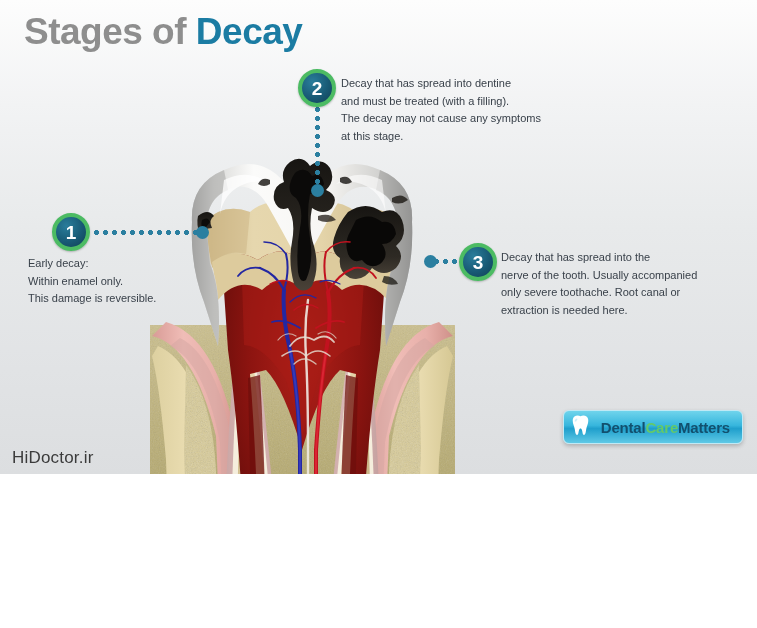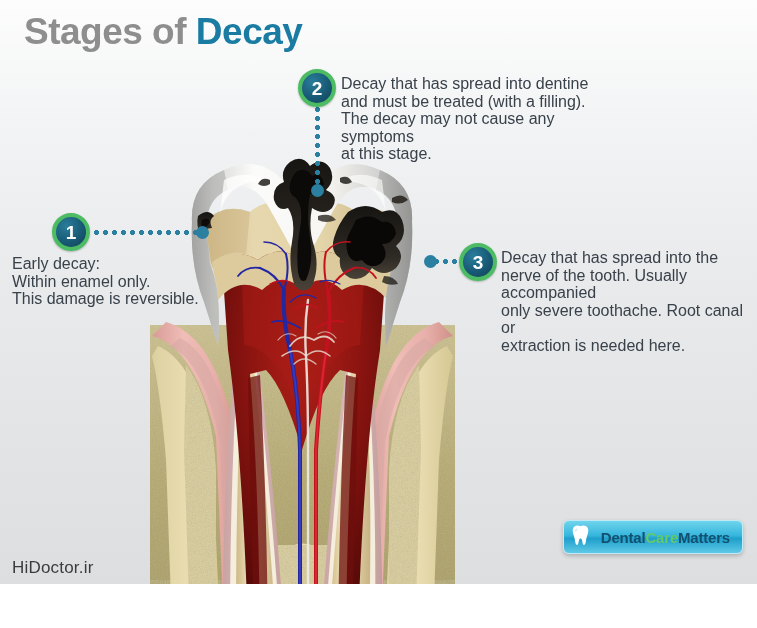--- a/index.html
+++ b/index.html
@@ -6,21 +6,21 @@
     margin: 0;
     padding: 0;
     background: #ffffff;
   }
   body {
     font-family: "Liberation Sans", sans-serif;
   }
   #page {
     position: relative;
     width: 757px;
-    height: 584px;
+    height: 474px;
     overflow: hidden;
     background: linear-gradient(to bottom, #fdfdfd 0%, #f2f3f4 22%, #e8eaeb 48%, #e1e3e5 78%, #dcdee0 100%);
   }
 
   
   #title {
     position: absolute;
     left: 24px;
     top: 13px;
     font-size: 37px;
@@ -57,21 +57,21 @@
     font-weight: bold;
     display: flex;
     align-items: center;
     justify-content: center;
     line-height: 1;
     box-shadow: 0 1px 2px rgba(0,0,0,0.25);
     z-index: 5;
   }
   .callout-text {
     position: absolute;
-    font-size: 16px;
+    font-size: 11px;
     line-height: 17.5px;
     color: #39414a;
     white-space: pre-line;
     z-index: 4;
   }
   .dot-line-h {
     position: absolute;
     height: 5px;
     background-image: radial-gradient(circle closest-side, #2b7fa0 95%, rgba(0,0,0,0) 100%);
     background-size: 9px 5px;
@@ -332,21 +332,21 @@
 
       <rect x="0" y="455" width="305" height="23" fill="#8f8455" opacity="0.25"></rect>
     </svg>
   </div>
 
   <div class="dot-line-h" style="left:92px; top:230px; width:112px;"></div>
   <div class="end-dot" style="left:196px; top:226px;"></div>
   <div class="badge" style="left:52px; top:213px;">
     <span>1</span>
   </div>
-  <div class="callout-text" style="left:12px; top:255px; width:200px;">Early decay:
+  <div class="callout-text" style="left:28px; top:255px; width:200px;">Early decay:
 Within enamel only.
 This damage is reversible.</div>
 
   <div class="dot-line-v" style="left:315px; top:105px; height:86px;"></div>
   <div class="end-dot" style="left:311px; top:184px;"></div>
   <div class="badge" style="left:298px; top:69px;">
     <span>2</span>
   </div>
   <div class="callout-text" style="left:341px; top:75px; width:270px;">Decay that has spread into dentine
 and must be treated (with a filling).

